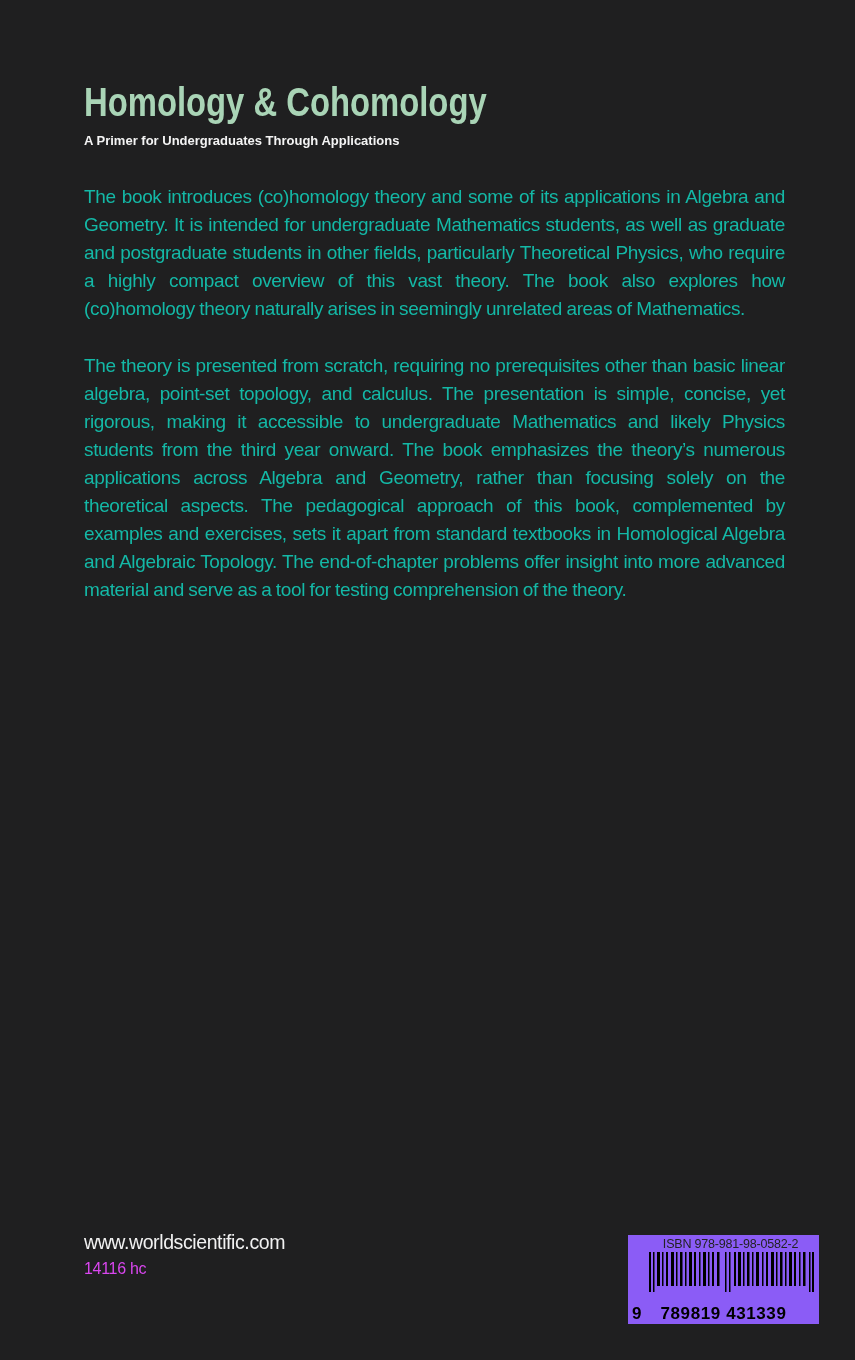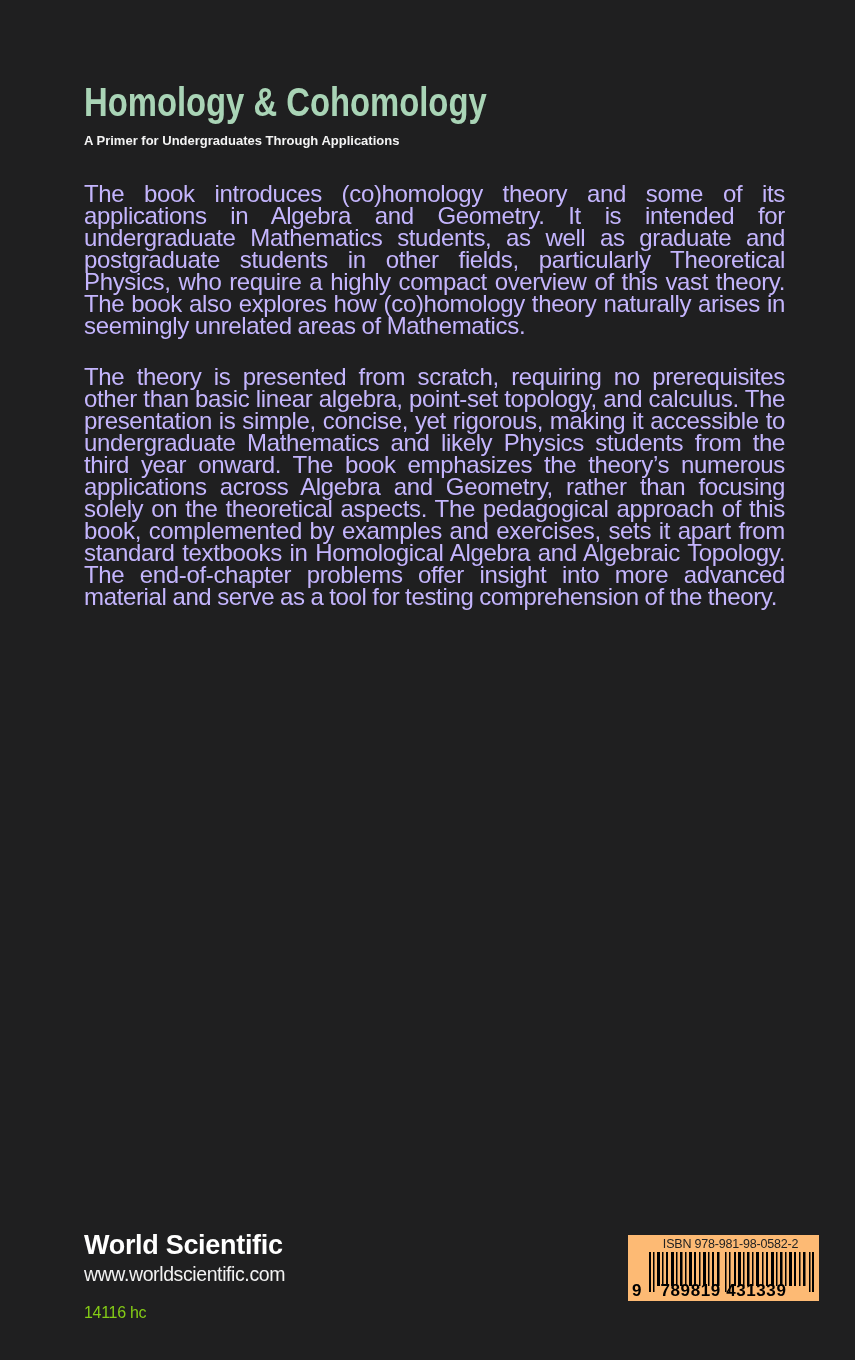--- a/index.html
+++ b/index.html
@@ -25,46 +25,46 @@
     .subtitle {
       position: absolute; left: 84px; top: 129px;
       font-weight: 700; font-size: 13px; line-height: 24px;
       color: #f4f4f4; white-space: nowrap;
     }
     .body-text {
       position: absolute; left: 84px; top: 183px; width: 701px;
     }
     .para {
       margin: 0 0 28.5px 0;
-      font-size: 24px; line-height: 22px;
+      font-size: 19px; line-height: 28px;
       text-align: justify;
-      color: #c4b5fd;
+      color: #14b8a6;
       font-family: "Liberation Sans Narrow", "Liberation Sans", sans-serif;
       letter-spacing: -0.35px;
       word-spacing: -0.5px;
     }
     .publisher {
       position: absolute; left: 84px; top: 1229px;
     }
     .pub-name {
       font-weight: 700; font-size: 27px; line-height: 32px; color: #ffffff;
       letter-spacing: -0.3px;
     }
     .pub-url {
       font-size: 19.5px; line-height: 24px; color: #f2f2f2; margin-top: 1px;
       letter-spacing: -0.4px;
     }
     .pub-code {
-      font-size: 16px; line-height: 22px; color: #84cc16; margin-top: 16px;
+      font-size: 16px; line-height: 22px; color: #d946ef; margin-top: 4px;
       letter-spacing: -0.3px;
     }
     .barcode-box {
       position: absolute; left: 628px; top: 1235px;
-      width: 191px; height: 66px;
-      background: #fdba74;
+      width: 191px; height: 89px;
+      background: #8b5cf6;
       box-sizing: border-box;
       padding: 2px 4px 0 18px;
     }
     .isbn-text {
       font-size: 12.5px; line-height: 14px; color: #222;
       text-align: center; letter-spacing: -0.2px;
     }
     .bars {
       display: block; margin: 1px auto 0 auto;
     }
@@ -81,21 +81,20 @@
 
 <div class="title">Homology &amp; Cohomology</div>
 <div class="subtitle">A Primer for Undergraduates Through Applications</div>
 
 <div class="body-text">
   <p class="para">The book introduces (co)homology theory and some of its applications in Algebra and Geometry. It is intended for undergraduate Mathematics students, as well as graduate and postgraduate students in other fields, particularly Theoretical Physics, who require a highly compact overview of this vast theory. The book also explores how (co)homology theory naturally arises in seemingly unrelated areas of Mathematics.</p>
   <p class="para">The theory is presented from scratch, requiring no prerequisites other than basic linear algebra, point-set topology, and calculus. The presentation is simple, concise, yet rigorous, making it accessible to undergraduate Mathematics and likely Physics students from the third year onward. The book emphasizes the theory’s numerous applications across Algebra and Geometry, rather than focusing solely on the theoretical aspects. The pedagogical approach of this book, complemented by examples and exercises, sets it apart from standard textbooks in Homological Algebra and Algebraic Topology. The end-of-chapter problems offer insight into more advanced material and serve as a tool for testing comprehension of the theory.</p>
 </div>
 
 <div class="publisher">
-  <div class="pub-name">World Scientific</div>
   <div class="pub-url">www.worldscientific.com</div>
   <div class="pub-code">14116 hc</div>
 </div>
 
 <div class="barcode-box">
   <div class="isbn-text">ISBN 978-981-98-0582-2</div>
   <svg class="bars" width="168" height="40" viewBox="0 0 168 40">
     <g fill="#000">
       <rect x="2" y="0" width="2" height="40"></rect>
         <rect x="6" y="0" width="1.5" height="40"></rect>

